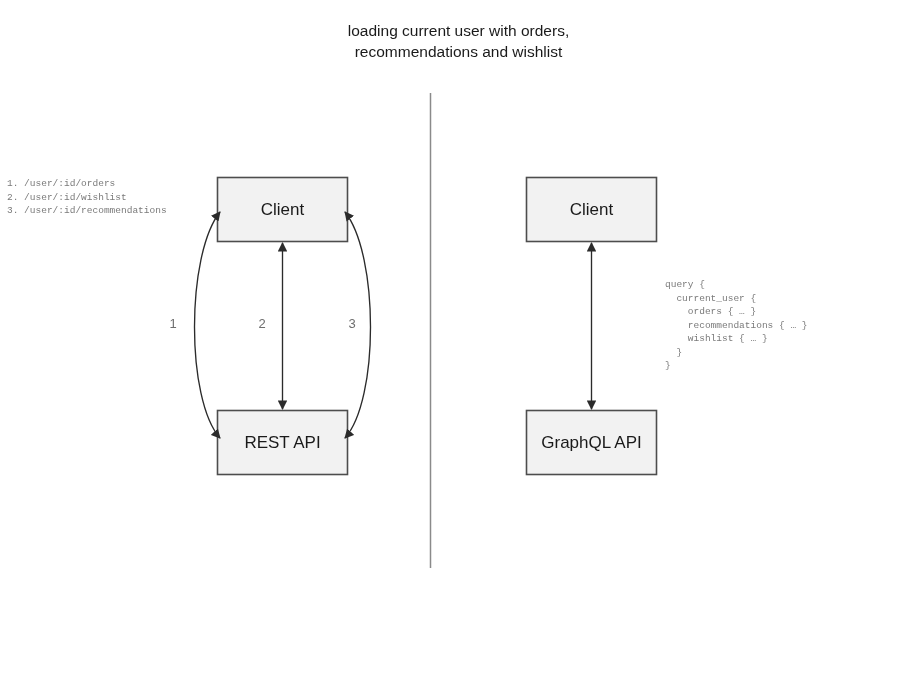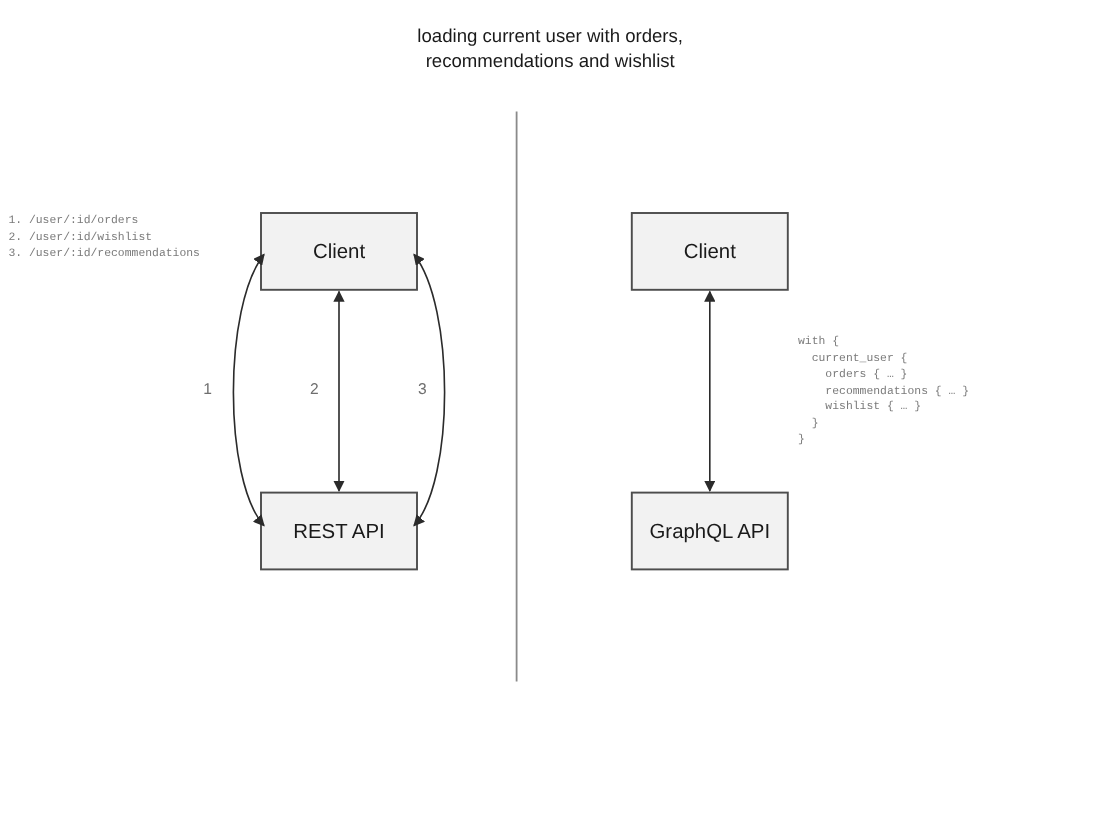--- a/index.html
+++ b/index.html
@@ -103,21 +103,21 @@
 
 <div id="diagram-root">
 
   <div class="diagram-title">loading current user with orders,
 recommendations and wishlist</div>
 
   <div class="endpoint-list">1. /user/:id/orders
 2. /user/:id/wishlist
 3. /user/:id/recommendations</div>
 
-  <div class="query-block">with {
+  <div class="query-block">query {
   current_user {
     orders { … }
     recommendations { … }
     wishlist { … }
   }
 }</div>
 
   <svg class="canvas" viewBox="0 0 917 689">
     <defs>
       <marker id="arrowhead" viewBox="0 0 10 10" refX="9" refY="5" markerWidth="7" markerHeight="7" orient="auto-start-reverse">

